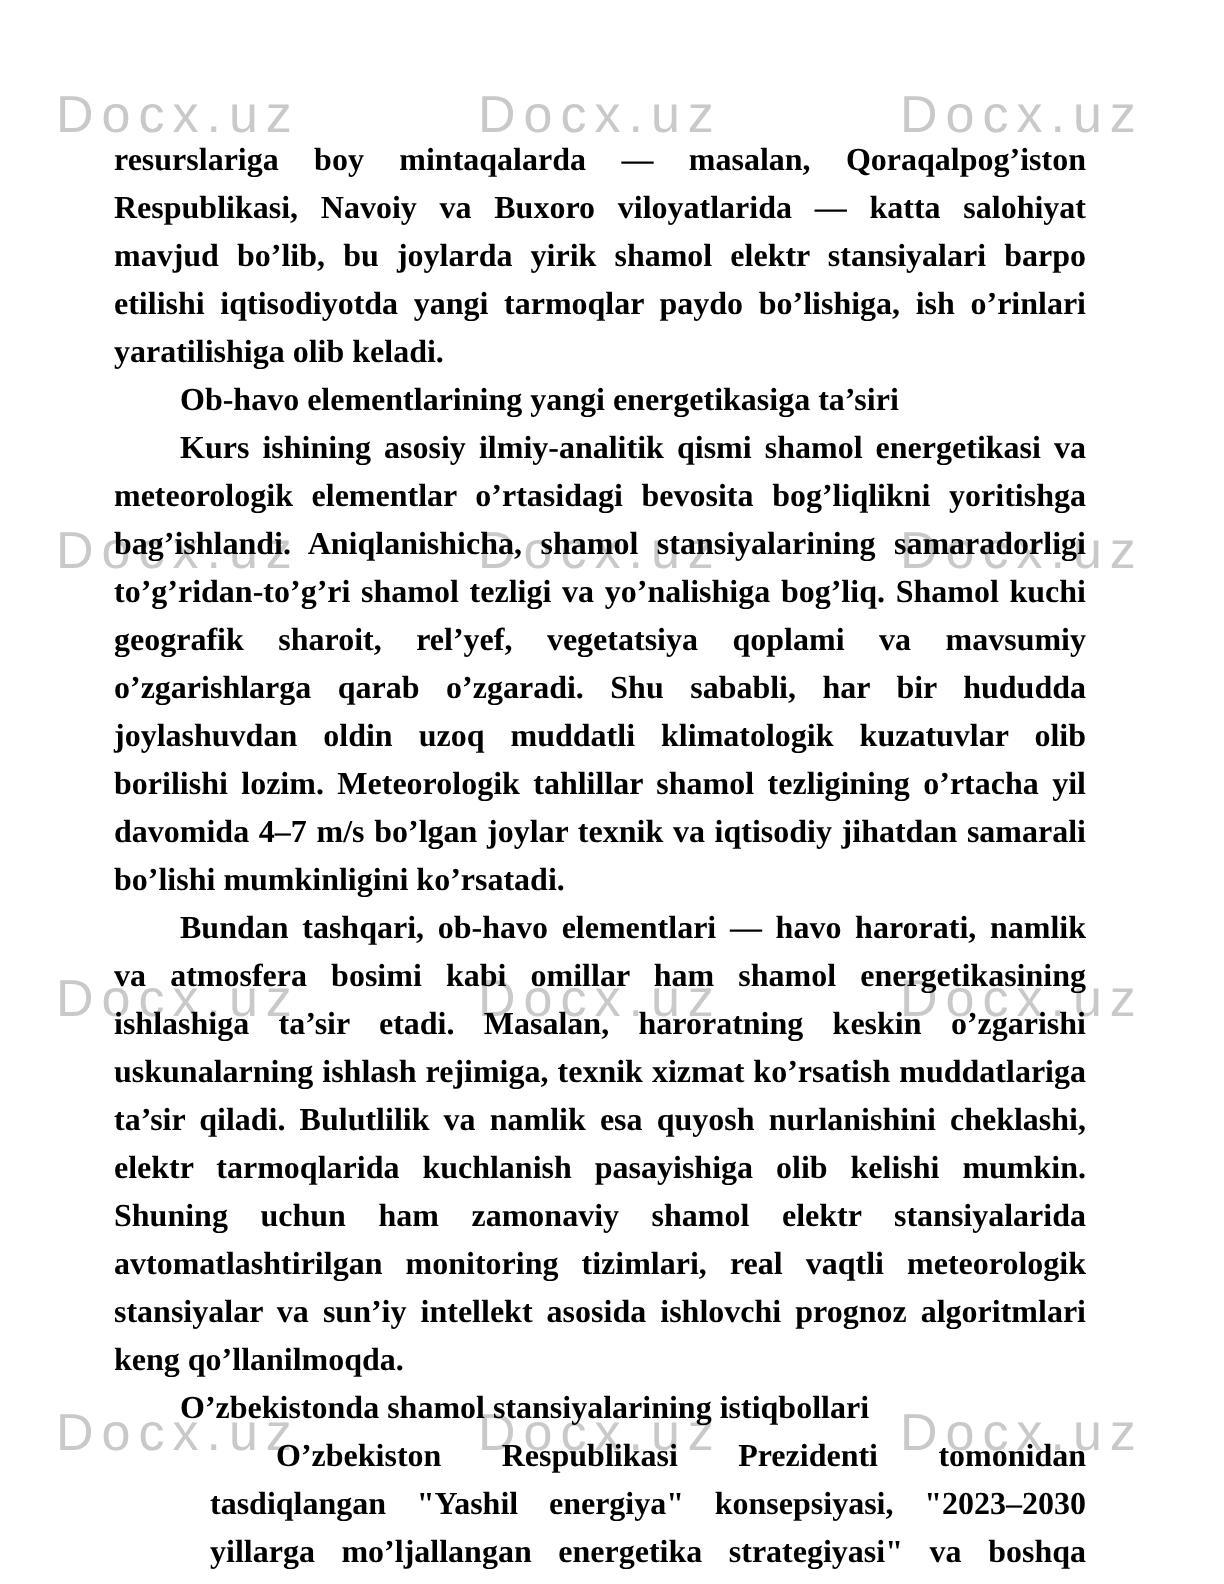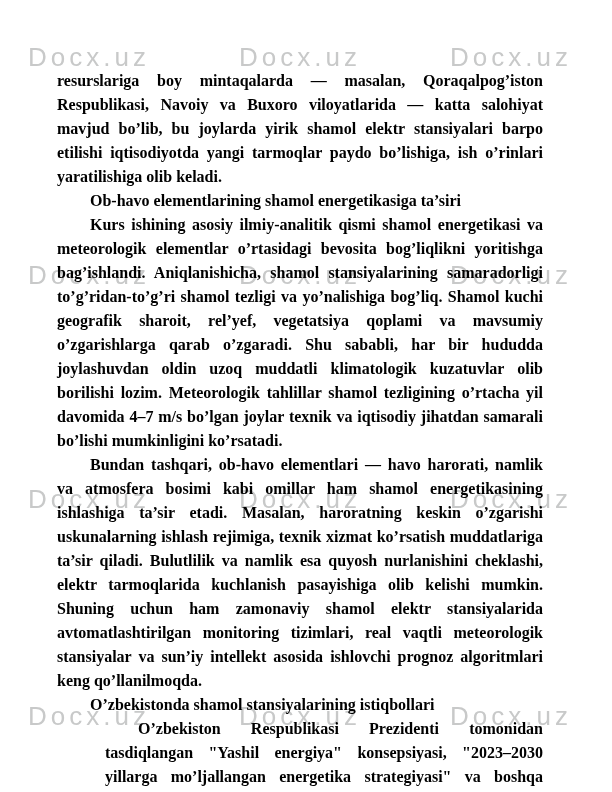--- a/index.html
+++ b/index.html
@@ -84,20 +84,20 @@
     <span class="wm r3 c1" style="color: rgb(200, 201, 201);">Docx.uz</span>
     <span class="wm r3 c2" style="color: rgb(200, 201, 201);">Docx.uz</span>
     <span class="wm r3 c3" style="color: rgb(200, 201, 201);">Docx.uz</span>
     <span class="wm r4 c1" style="color: rgb(200, 201, 201);">Docx.uz</span>
     <span class="wm r4 c2" style="color: rgb(200, 201, 201);">Docx.uz</span>
     <span class="wm r4 c3" style="color: rgb(200, 201, 201);">Docx.uz</span>
   </div>
 
   <div class="text-layer">
     <p>resurslariga boy mintaqalarda — masalan, Qoraqalpog’iston Respublikasi, Navoiy va Buxoro viloyatlarida — katta salohiyat mavjud bo’lib, bu joylarda yirik shamol elektr stansiyalari barpo etilishi iqtisodiyotda yangi tarmoqlar paydo bo’lishiga, ish o’rinlari yaratilishiga olib keladi.</p>
-    <p class="indent">Ob-havo elementlarining shamol energetikasiga ta’siri</p>
+    <p class="indent">Ob-havo elementlarining yangi energetikasiga ta’siri</p>
     <p class="indent">Kurs ishining asosiy ilmiy-analitik qismi shamol energetikasi va meteorologik elementlar o’rtasidagi bevosita bog’liqlikni yoritishga bag’ishlandi. Aniqlanishicha, shamol stansiyalarining samaradorligi to’g’ridan-to’g’ri shamol tezligi va yo’nalishiga bog’liq. Shamol kuchi geografik sharoit, rel’yef, vegetatsiya qoplami va mavsumiy o’zgarishlarga qarab o’zgaradi. Shu sababli, har bir hududda joylashuvdan oldin uzoq muddatli klimatologik kuzatuvlar olib borilishi lozim. Meteorologik tahlillar shamol tezligining o’rtacha yil davomida 4–7 m/s bo’lgan joylar texnik va iqtisodiy jihatdan samarali bo’lishi mumkinligini ko’rsatadi.</p>
     <p class="indent">Bundan tashqari, ob-havo elementlari — havo harorati, namlik va atmosfera bosimi kabi omillar ham shamol energetikasining ishlashiga ta’sir etadi. Masalan, haroratning keskin o’zgarishi uskunalarning ishlash rejimiga, texnik xizmat ko’rsatish muddatlariga ta’sir qiladi. Bulutlilik va namlik esa quyosh nurlanishini cheklashi, elektr tarmoqlarida kuchlanish pasayishiga olib kelishi mumkin. Shuning uchun ham zamonaviy shamol elektr stansiyalarida avtomatlashtirilgan monitoring tizimlari, real vaqtli meteorologik stansiyalar va sun’iy intellekt asosida ishlovchi prognoz algoritmlari keng qo’llanilmoqda.</p>
     <p class="indent">O’zbekistonda shamol stansiyalarining istiqbollari</p>
     <p class="indent cut">O’zbekiston Respublikasi Prezidenti tomonidan tasdiqlangan "Yashil energiya" konsepsiyasi, "2023–2030 yillarga mo’ljallangan energetika strategiyasi" va boshqa normativ-huquqiy hujjatlar shamol energetikasini rivojlantirish bo’yicha mustahkam asos bo’lib xizmat qilmoqda. Xususan, 2030 yilga borib elektr energiyasi iste’molining kamida 25 foizini qayta tiklanuvchi manbalar hisobiga qoplash</p>
   </div>
 
 </div>
 
 </body></html>

